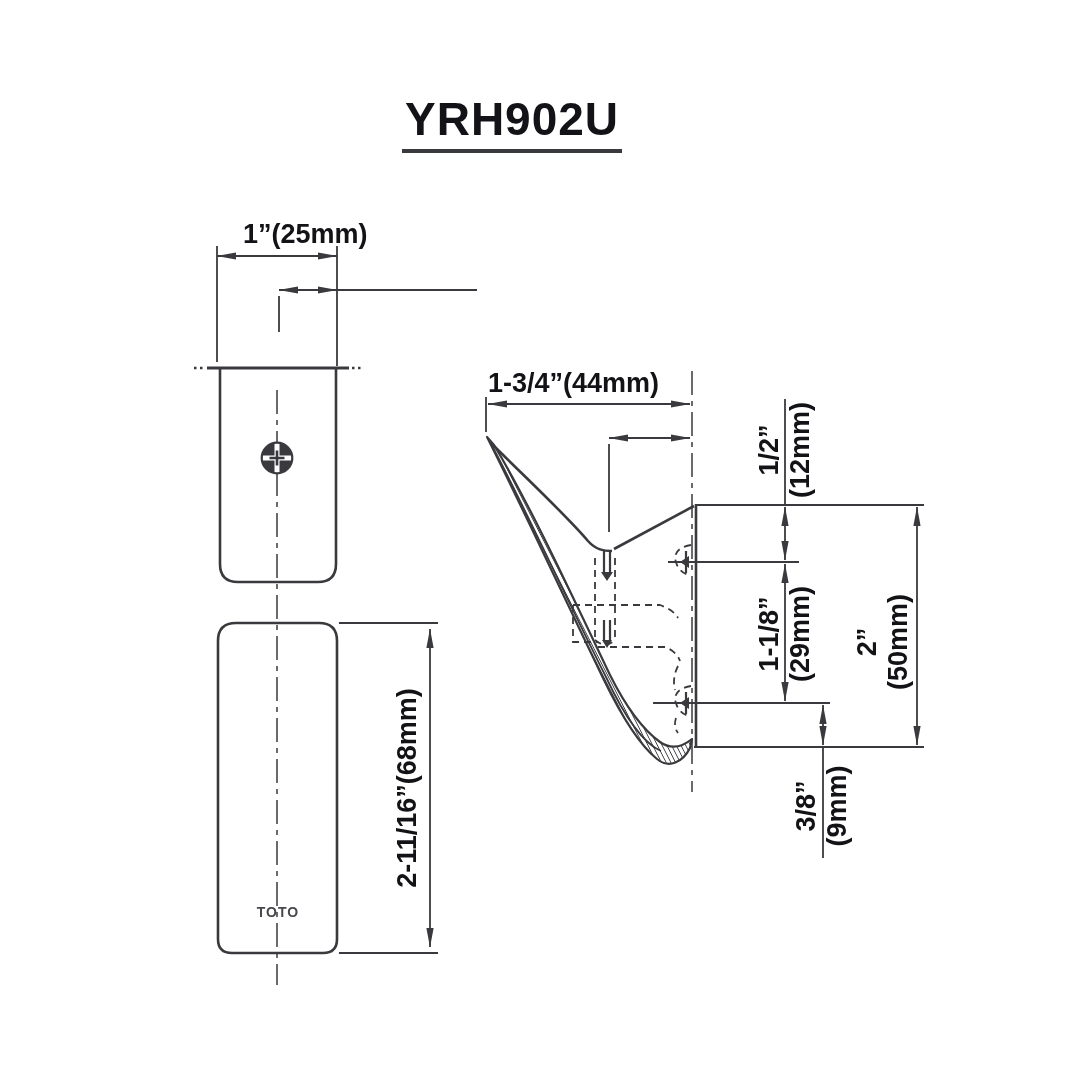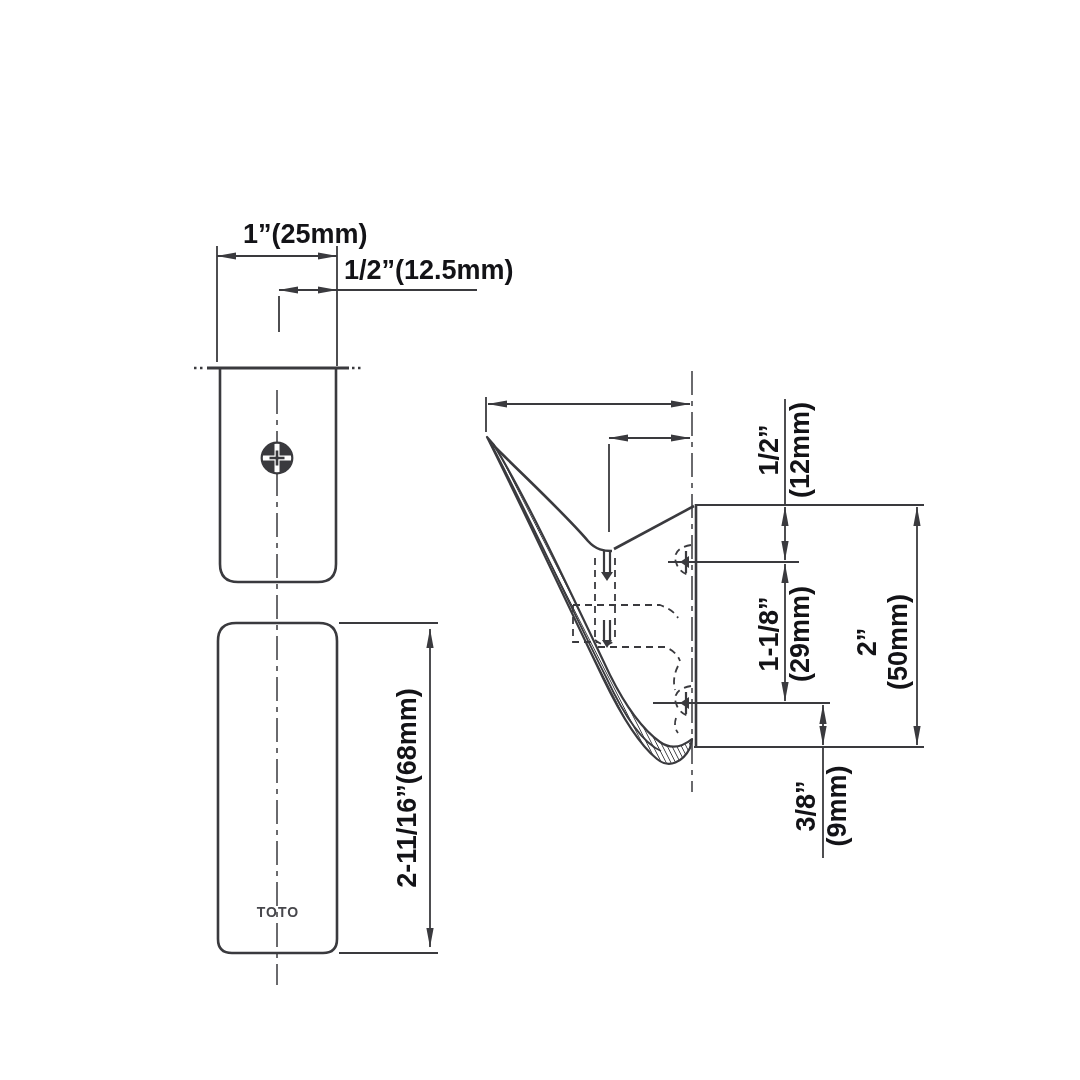--- a/index.html
+++ b/index.html
@@ -140,31 +140,32 @@
         <line class="thin" x1="785" y1="399" x2="785" y2="505"></line>
         <line class="thin" x1="785" y1="507" x2="785" y2="560" marker-start="url(#arr)" marker-end="url(#arr)"></line>
         <line class="thin" x1="785" y1="564" x2="785" y2="701" marker-start="url(#arr)" marker-end="url(#arr)"></line>
         <line class="thin" x1="917" y1="507" x2="917" y2="745" marker-start="url(#arr)" marker-end="url(#arr)"></line>
         <line class="thin" x1="823" y1="705" x2="823" y2="745" marker-start="url(#arr)" marker-end="url(#arr)"></line>
         <line class="thin" x1="823" y1="747" x2="823" y2="858"></line>
       </g>
     </g>
   </svg>
 
+  <div class="title" style="left:402px;top:92px;">YRH902U</div>
 
   <div class="hlabel" style="left:212px;top:220px;margin-left:31px;">1”(25mm)</div>
 
-  <div class="hlabel" style="left:344px;top:256px;">1/2”(12.5mm)</div>
 
   <div class="vlabel" style="left:407px;top:788px;">
     <span>2-11/16”(68mm)</span>
   </div>
 
   <div class="logo" style="left:278px;top:912px;">TOTO</div>
 
+  <div class="hlabel" style="left:488px;top:369px;">1-3/4”(44mm)</div>
 
 
   <div class="vlabel" style="left:785px;top:450px;">
     <span>1/2”</span>
     <span>(12mm)</span>
   </div>
 
   <div class="vlabel" style="left:785px;top:634px;">
     <span>1-1/8”</span>
     <span>(29mm)</span>

